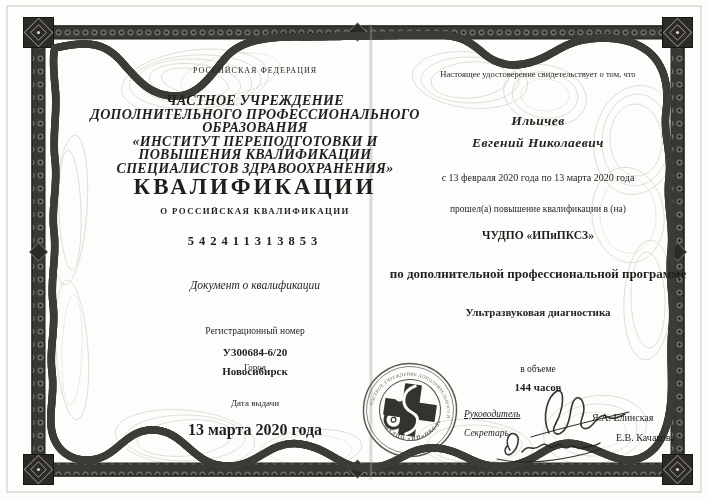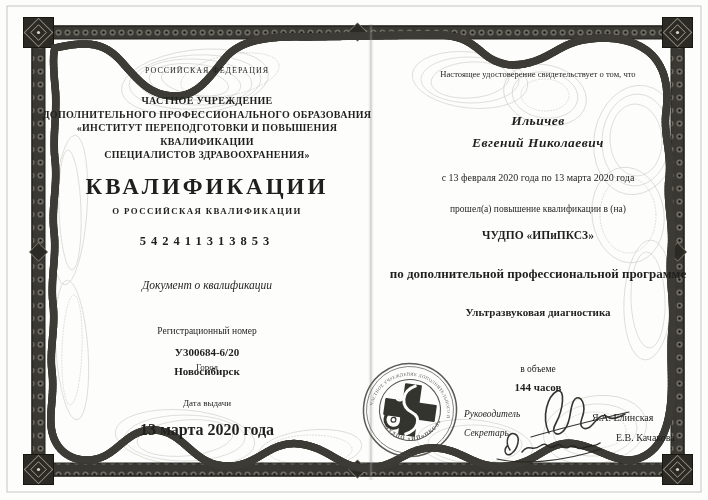--- a/index.html
+++ b/index.html
@@ -1,25 +1,25 @@
 <!DOCTYPE html>
 <html><head>
 <meta charset="utf-8">
 <style>
   html,body{margin:0;padding:0;background:#ffffff;}
   .stage{position:relative;width:708px;height:500px;background:#fdfdfb;overflow:hidden;
          font-family:"Liberation Serif","DejaVu Serif",serif;color:#1f1f1d;}
   .decor{position:absolute;left:0;top:0;width:708px;height:500px;}
   .txt{position:absolute;line-height:1.15;}
   .c{text-align:center;}
-  .lp{left:40px;width:334px;}
+  .lp{left:40px;width:334px;padding-left:48px;}
   .rp{left:375px;width:326px;}
 
   .country{top:66px;font-size:8px;letter-spacing:1px;}
-  .inst{top:94px;font-weight:bold;font-size:10px;line-height:13.5px;letter-spacing:.3px;}
+  .inst{top:94px;font-weight:bold;font-size:14px;line-height:13.5px;letter-spacing:.3px;font-style:italic;}
   .title{top:174px;font-size:23px;font-weight:bold;letter-spacing:3px;}
   .subtitle{top:206px;font-size:8.8px;font-weight:bold;letter-spacing:1.4px;}
   .formnum{top:234px;font-size:12.5px;font-weight:bold;letter-spacing:5px;}
   .dockind{top:279px;font-size:11.5px;font-style:italic;}
   .reglabel{top:326px;font-size:9.5px;}
   .regnum{top:346px;font-size:11px;font-weight:bold;}
   .citylabel{top:362px;font-size:9px;}
   .cityval{top:365px;font-size:11px;font-weight:bold;}
   .datelabel{top:398px;font-size:9px;}
   .dateval{top:421px;font-size:16px;font-weight:bold;}
@@ -29,21 +29,21 @@
   .firstmid{top:135px;font-size:13.5px;font-weight:bold;font-style:italic;letter-spacing:.5px;}
   .period{top:172px;font-size:10px;}
   .completion{top:204px;font-size:9.5px;}
   .org{top:229px;font-size:11.5px;font-weight:bold;}
   .proglabel{top:267px;font-size:13px;font-weight:bold;}
   .progname{top:306px;font-size:11px;font-weight:bold;}
   .vollabel{top:364px;font-size:9.5px;}
   .volval{top:381px;font-size:11px;font-weight:bold;}
 
   .siglabel{font-size:9.5px;font-style:italic;}
-  .headlabel{left:464px;top:409px;}
+  .headlabel{left:464px;top:409px;text-decoration:underline;}
   .seclabel{left:464px;top:428px;}
   .signame{font-size:10px;}
   .headname{left:592px;top:412px;}
   .secname{left:592px;top:432px;margin-left:24px;}
 
   .fold{position:absolute;left:368px;top:24px;width:6px;height:456px;
         background:linear-gradient(90deg,rgba(0,0,0,0) 0%,rgba(120,120,115,.22) 45%,rgba(0,0,0,0) 100%);}
 </style>
 </head>
 <body>

